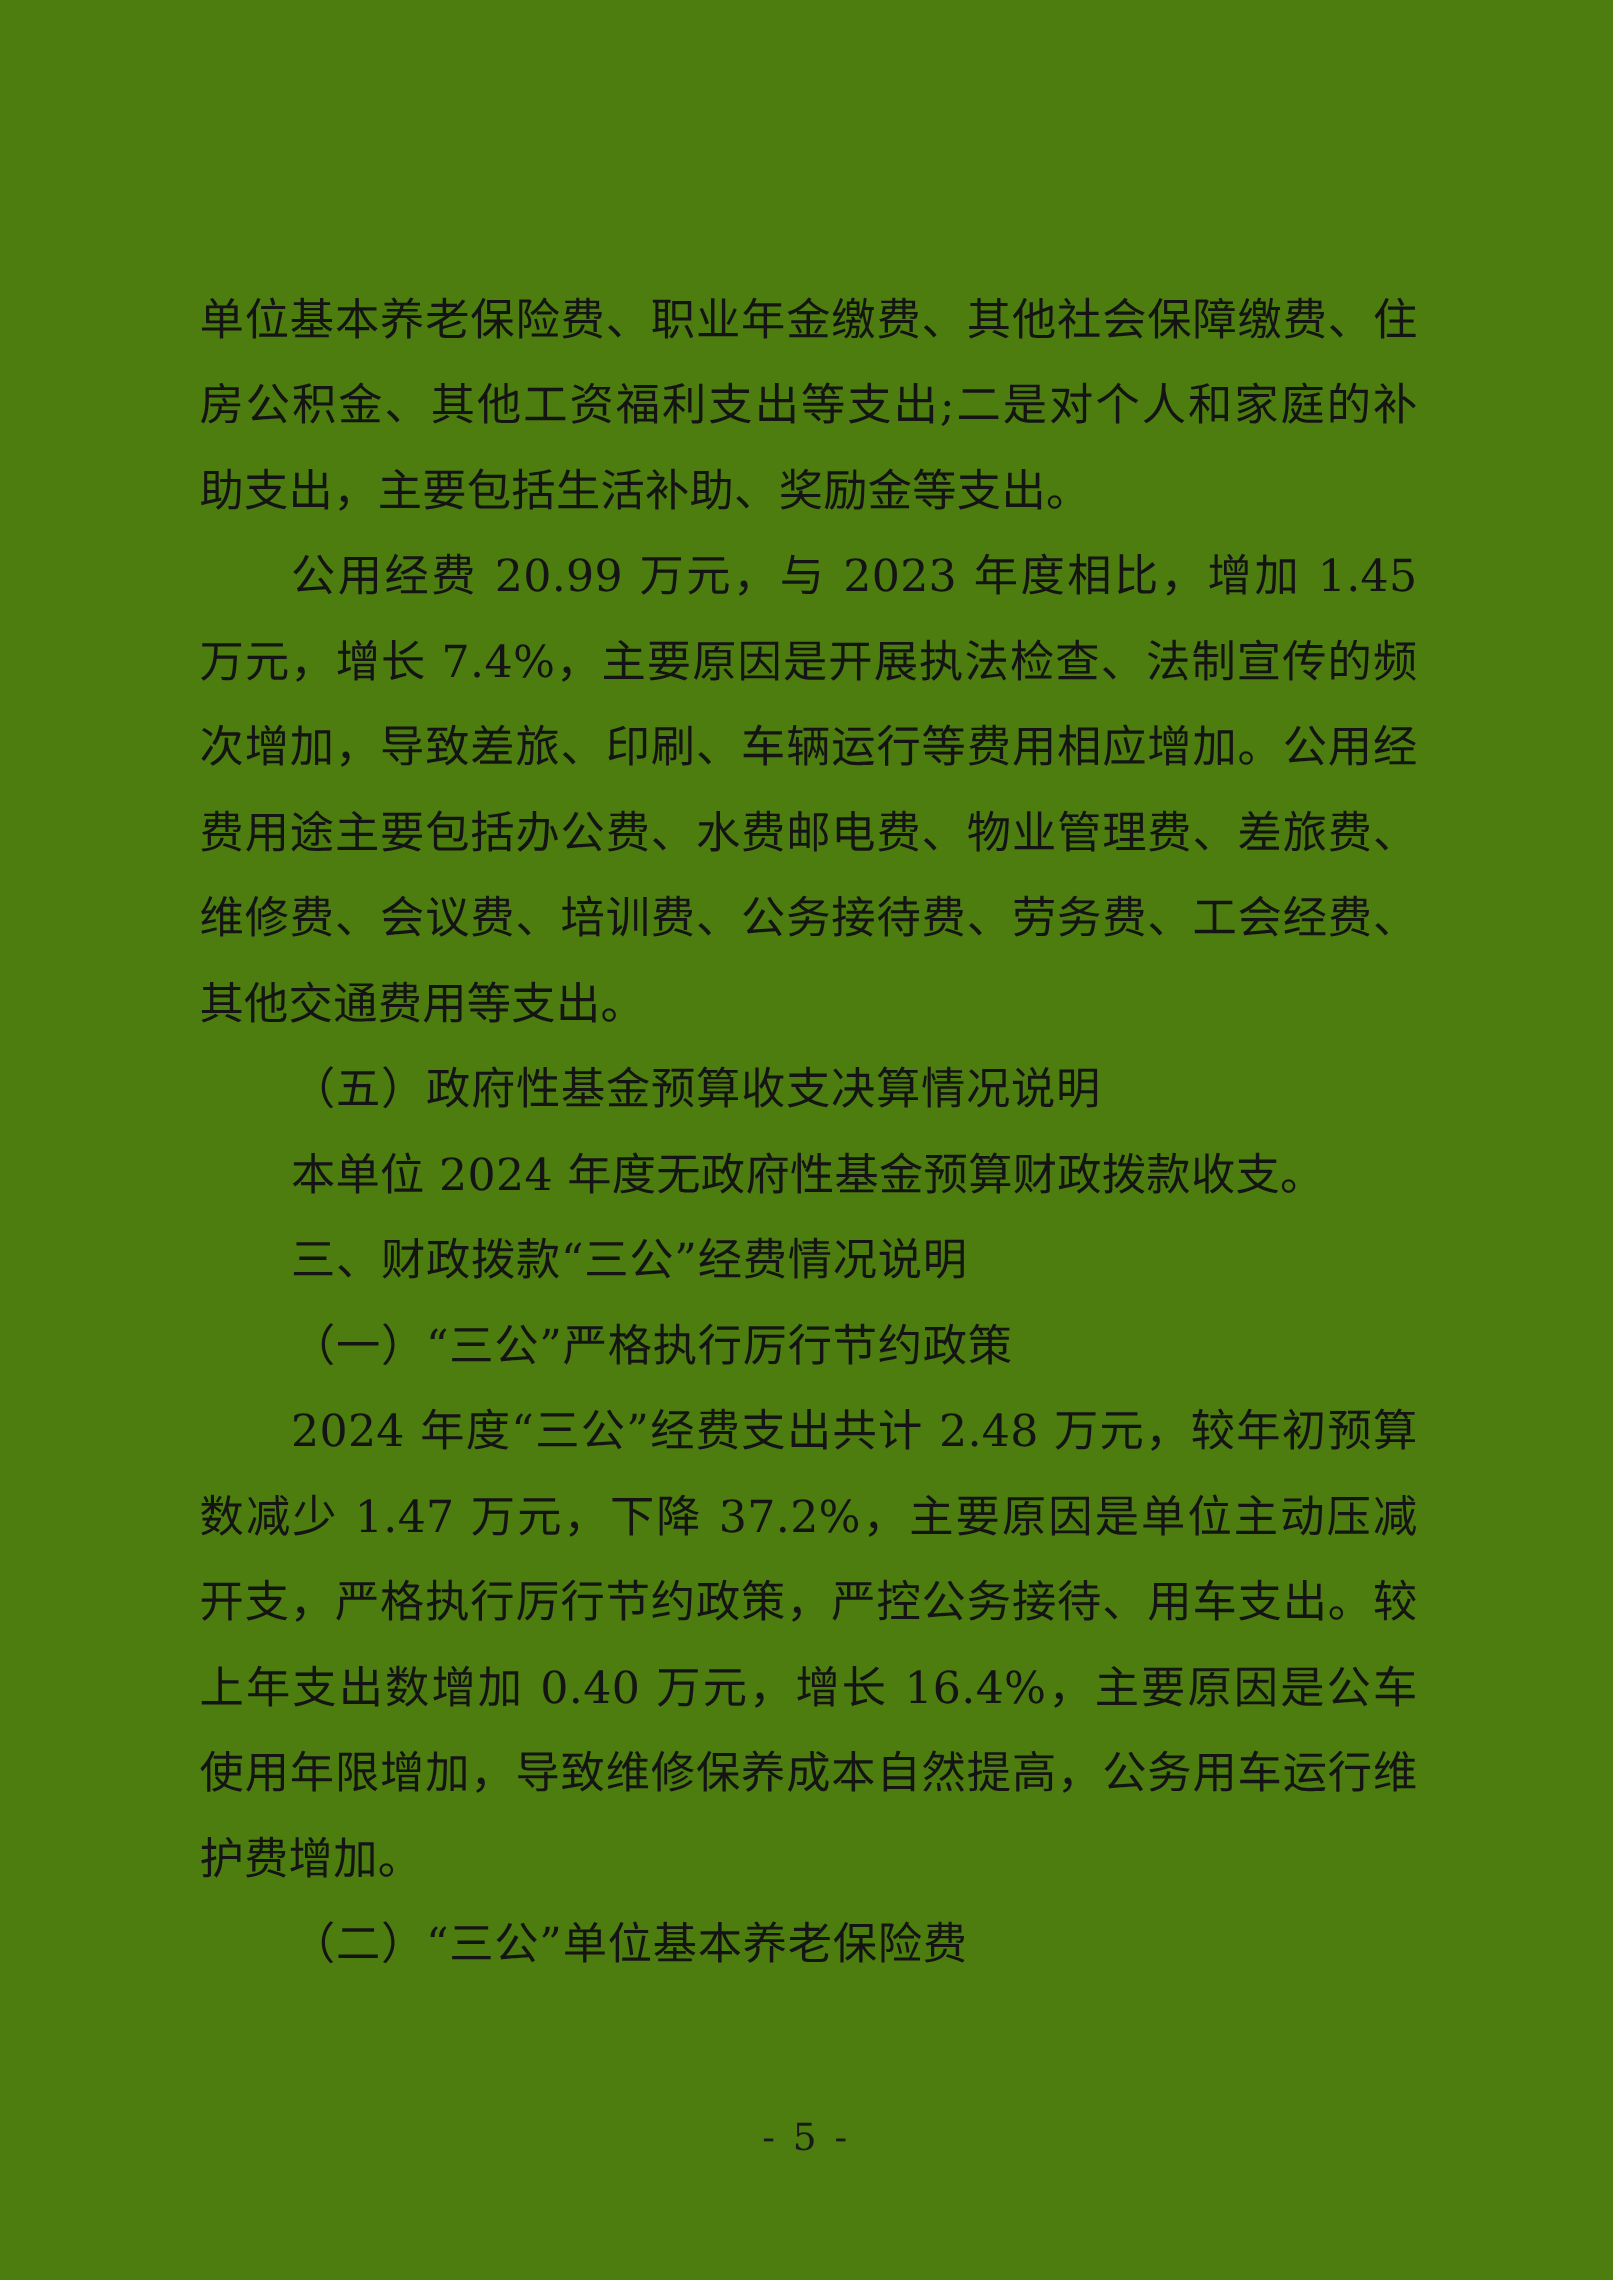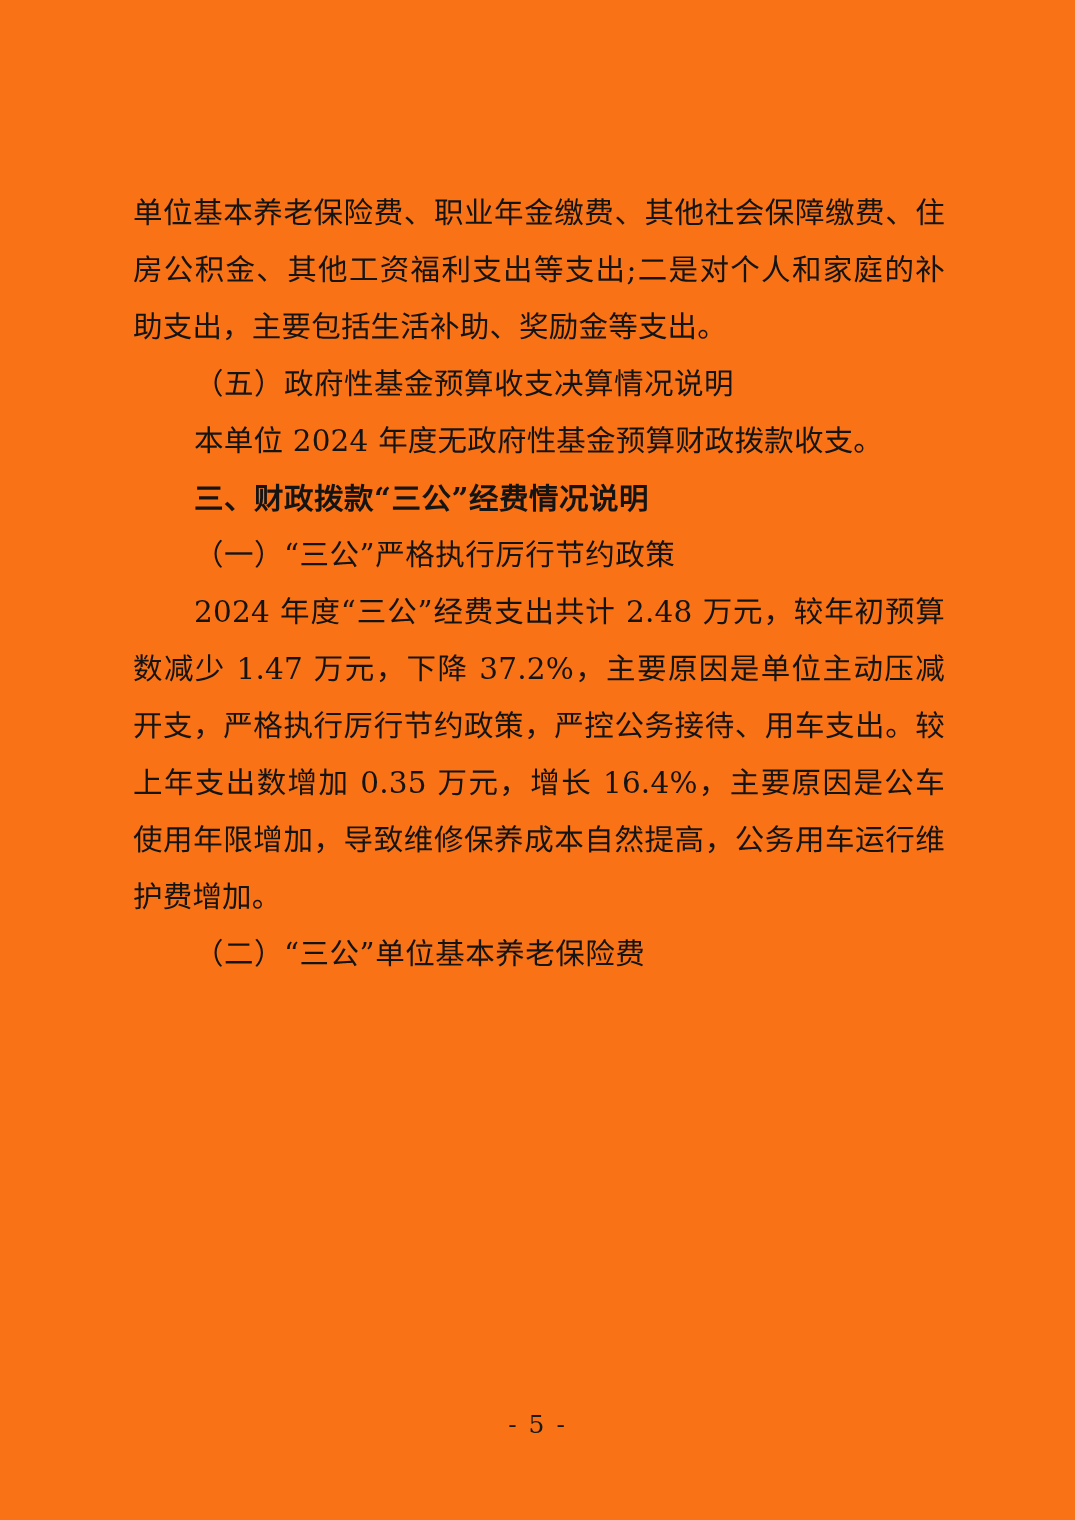--- a/index.html
+++ b/index.html
@@ -4,21 +4,21 @@
 <style>
   html, body {
     margin: 0;
     padding: 0;
     background: #ffffff;
   }
   .page {
     position: relative;
     width: 1075px;
     height: 1520px;
-    background: #f97316;
+    background: #4d7c0f;
     box-sizing: border-box;
     overflow: hidden;
     font-family: "DejaVu Serif", "Liberation Serif", serif;
     color: #1a1a1a;
   }
   .content {
     position: absolute;
     left: 133px;
     top: 185px;
     width: 812px;
@@ -29,21 +29,21 @@
     line-height: 57px;
     text-align: justify;
     text-justify: inter-ideograph;
     letter-spacing: 0.2px;
     color: #141414;
   }
   p.indent {
     text-indent: 61px;
   }
   p.heading {
-    font-weight: bold;
+    font-weight: normal;
     text-indent: 61px;
     letter-spacing: 0.5px;
   }
   p.subheading {
     font-weight: normal;
     text-indent: 61px;
     letter-spacing: 0.5px;
   }
   .page-number {
     position: absolute;
@@ -58,31 +58,32 @@
   }
 </style>
 </head>
 <body>
 
 <div class="page">
   <div class="content">
 
     <p class="body">单位基本养老保险费、职业年金缴费、其他社会保障缴费、住房公积金、其他工资福利支出等支出;二是对个人和家庭的补助支出，主要包括生活补助、奖励金等支出。</p>
 
+    <p class="indent">公用经费 20.99 万元，与 2023 年度相比，增加 1.45 万元，增长 7.4%，主要原因是开展执法检查、法制宣传的频次增加，导致差旅、印刷、车辆运行等费用相应增加。公用经费用途主要包括办公费、水费邮电费、物业管理费、差旅费、维修费、会议费、培训费、公务接待费、劳务费、工会经费、其他交通费用等支出。</p>
 
     <p class="subheading">（五）政府性基金预算收支决算情况说明</p>
 
     <p class="indent">本单位 2024 年度无政府性基金预算财政拨款收支。</p>
 
 
 
     <p class="heading">三、财政拨款“三公”经费情况说明</p>
 
     <p class="subheading">（一）“三公”严格执行厉行节约政策</p>
 
-    <p class="indent">2024 年度“三公”经费支出共计 2.48 万元，较年初预算数减少 1.47 万元，下降 37.2%，主要原因是单位主动压减开支，严格执行厉行节约政策，严控公务接待、用车支出。较上年支出数增加 0.35 万元，增长 16.4%，主要原因是公车使用年限增加，导致维修保养成本自然提高，公务用车运行维护费增加。</p>
+    <p class="indent">2024 年度“三公”经费支出共计 2.48 万元，较年初预算数减少 1.47 万元，下降 37.2%，主要原因是单位主动压减开支，严格执行厉行节约政策，严控公务接待、用车支出。较上年支出数增加 0.40 万元，增长 16.4%，主要原因是公车使用年限增加，导致维修保养成本自然提高，公务用车运行维护费增加。</p>
 
     <p class="subheading">（二）“三公”单位基本养老保险费</p>
 
   </div>
 
   <div class="page-number">- 5 -</div>
 </div>
 
 </body></html>

